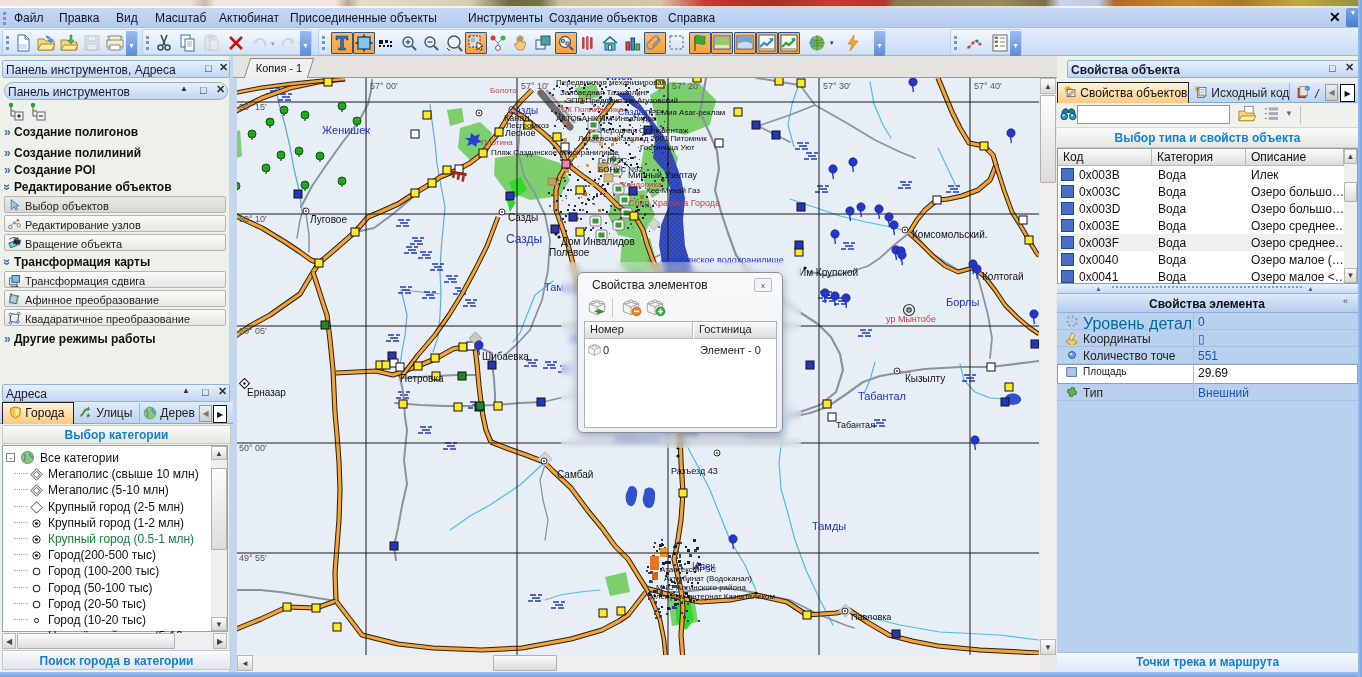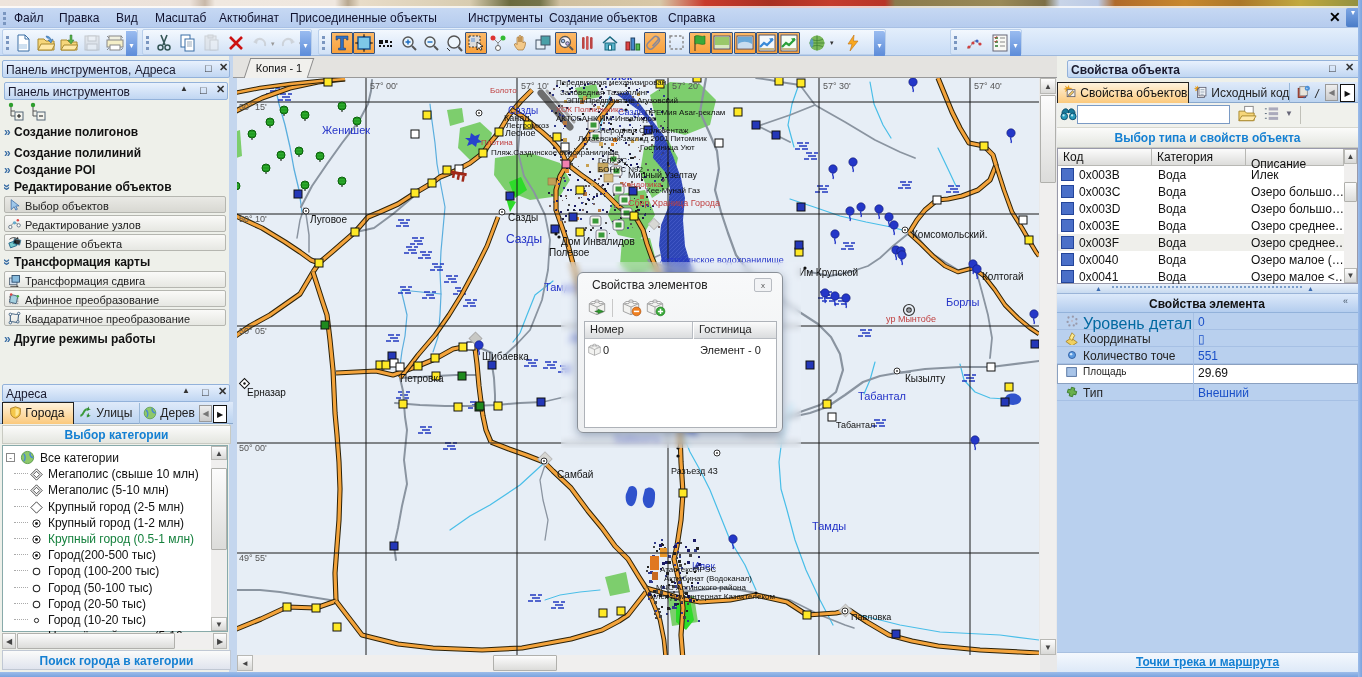--- a/index.html
+++ b/index.html
@@ -317,21 +317,21 @@
             <path d="M3.5 3.2l1 1 1.5-2M3.5 7.2l1 1 1.5-2" stroke="#c03030" fill="none"></path>
           </svg>
         </div>
         <div class="chev" style="right:0;">▾</div>
       </div>
     </div>
 <div id="lpanel" class="abs">
       <div class="phead" style="left:2px;top:4px;width:228px;">Панель инструментов, Адреса</div>
       <div class="hicon" style="left:205px;top:6px;">□</div>
       <div class="hicon" style="left:219px;top:5px;">✕</div>
-      <div class="phead" style="left:4px;top:26px;width:224px;">Панель инструментов</div>
+      <div class="phead" style="left:4px;top:26px;width:224px;border-radius:9px;">Панель инструментов</div>
       <div class="hicon" style="left:180px;top:28px;font-size:8px;">▲</div>
       <div class="hicon" style="left:200px;top:28px;">□</div>
       <div class="hicon" style="left:216px;top:27px;">✕</div>
       <div class="abs" style="left:6px;top:46px;"><svg width="20" height="20" viewBox="0 0 20 20">
 <circle cx="5" cy="3" r="2.2" fill="#2e9e2e"></circle>
           <path d="M5 5v9h4M5 9h4" stroke="#555" fill="none"></path>
 <rect x="9" y="10" width="8" height="8" fill="#f4f4ee" stroke="#567"></rect>
           <path d="M11 14h4M13 12v4" stroke="#111" fill="none"></path>
         </svg></div>
       <div class="abs" style="left:28px;top:46px;"><svg width="20" height="20" viewBox="0 0 20 20">
@@ -1644,21 +1644,21 @@
           <rect x="6" y="6.5" width="10" height="3.2" fill="#aab"></rect>
           <rect x="6" y="11.5" width="10" height="3.2" fill="#aab"></rect>
         </svg></div>
       <div class="abs" style="left:228px;top:53px;font-size:8px;color:#667;">▼</div>
       <div class="abs" style="left:243px;top:50px;width:1px;height:18px;background:#c0c0b8;"></div>
       <div class="abs" style="left:0;top:72px;width:301px;height:20px;background:linear-gradient(#fbfbfa,#e4e6e0);border-bottom:1px solid #c8cac2;"></div>
       <div class="blink" style="left:0;top:75px;width:301px;">Выбор типа и свойств объекта</div>
       <div class="abs" style="left:0;top:92px;width:301px;height:136px;background:#fff;border:1px solid #99a;"></div>
       <div class="abs" style="left:1px;top:93px;width:94px;height:17px;background:linear-gradient(#fcfcfc,#dcdcda);border-right:1px solid #b8b8b4;border-bottom:1px solid #b8b8b4;font-size:12px;color:#111;padding:1px 0 0 5px;">Код</div>
       <div class="abs" style="left:95px;top:93px;width:94px;height:17px;background:linear-gradient(#fcfcfc,#dcdcda);border-right:1px solid #b8b8b4;border-bottom:1px solid #b8b8b4;font-size:12px;color:#111;padding:1px 0 0 5px;">Категория</div>
-      <div class="abs" style="left:189px;top:93px;width:98px;height:17px;background:linear-gradient(#fcfcfc,#dcdcda);border-right:1px solid #b8b8b4;border-bottom:1px solid #b8b8b4;font-size:12px;color:#111;padding:8px 0 0 5px;">Описание</div>
+      <div class="abs" style="left:189px;top:93px;width:98px;height:17px;background:linear-gradient(#fcfcfc,#dcdcda);border-right:1px solid #b8b8b4;border-bottom:1px solid #b8b8b4;font-size:12px;color:#111;padding:1px 0 0 5px;">Описание</div>
       <div class="abs" style="left:1px;top:110px;width:286px;height:17px;"></div>
       <div class="abs" style="left:4px;top:112px;width:13px;height:13px;background:#4a6fc8;border:1px solid #24459a;"></div>
       <div class="abs" style="left:22px;top:112px;font-size:12px;color:#111;">0x003B</div>
       <div class="abs" style="left:101px;top:112px;font-size:12px;color:#111;">Вода</div>
       <div class="abs" style="left:194px;top:112px;font-size:12px;color:#111;white-space:nowrap;overflow:hidden;width:93px;">Илек</div>
       <div class="abs" style="left:1px;top:127px;width:286px;height:17px;"></div>
       <div class="abs" style="left:4px;top:129px;width:13px;height:13px;background:#4a6fc8;border:1px solid #24459a;"></div>
       <div class="abs" style="left:22px;top:129px;font-size:12px;color:#111;">0x003C</div>
       <div class="abs" style="left:101px;top:129px;font-size:12px;color:#111;">Вода</div>
       <div class="abs" style="left:194px;top:129px;font-size:12px;color:#111;white-space:nowrap;overflow:hidden;width:93px;">Озеро большо…</div>
@@ -1737,17 +1737,17 @@
       <div class="abs" style="left:136px;top:308px;width:1px;height:20px;background:#a6c0e4;"></div>
       <div class="abs" style="left:141px;top:310px;font-size:12px;color:#111;">29.69</div>
       <div class="abs" style="left:0px;top:328px;width:301px;height:17px;border-bottom:1px solid #a6c0e4;"></div>
       <div class="abs" style="left:8px;top:329px;"><svg width="14" height="14" viewBox="0 0 16 16">
           <path d="M3 6h3V3h4v3h3v4h-3v3H6v-3H3z" fill="#6ab04c" stroke="#3a7a2c" transform="rotate(15 8 8)"></path>
         </svg></div>
       <div class="abs" style="left:26px;top:330px;font-size:12px;color:#222;white-space:nowrap;overflow:hidden;width:108px;">Тип</div>
       <div class="abs" style="left:136px;top:328px;width:1px;height:17px;background:#a6c0e4;"></div>
       <div class="abs" style="left:141px;top:330px;font-size:12px;color:#1a50c8;">Внешний</div>
       <div class="abs" style="left:0;top:596px;width:301px;height:20px;background:linear-gradient(#f4f8fd,#dde9f8);border-top:1px solid #a8c0e0;"></div>
-      <div class="blink" style="left:0;top:599px;width:301px;text-decoration:underline;">Точки трека и маршрута</div>
+      <div class="blink" style="left:0;top:599px;width:301px;">Точки трека и маршрута</div>
     </div>
 <div id="bstrip" class="abs"></div>
 <div id="redge" class="abs"></div>
 </div>
 
 </body></html>

